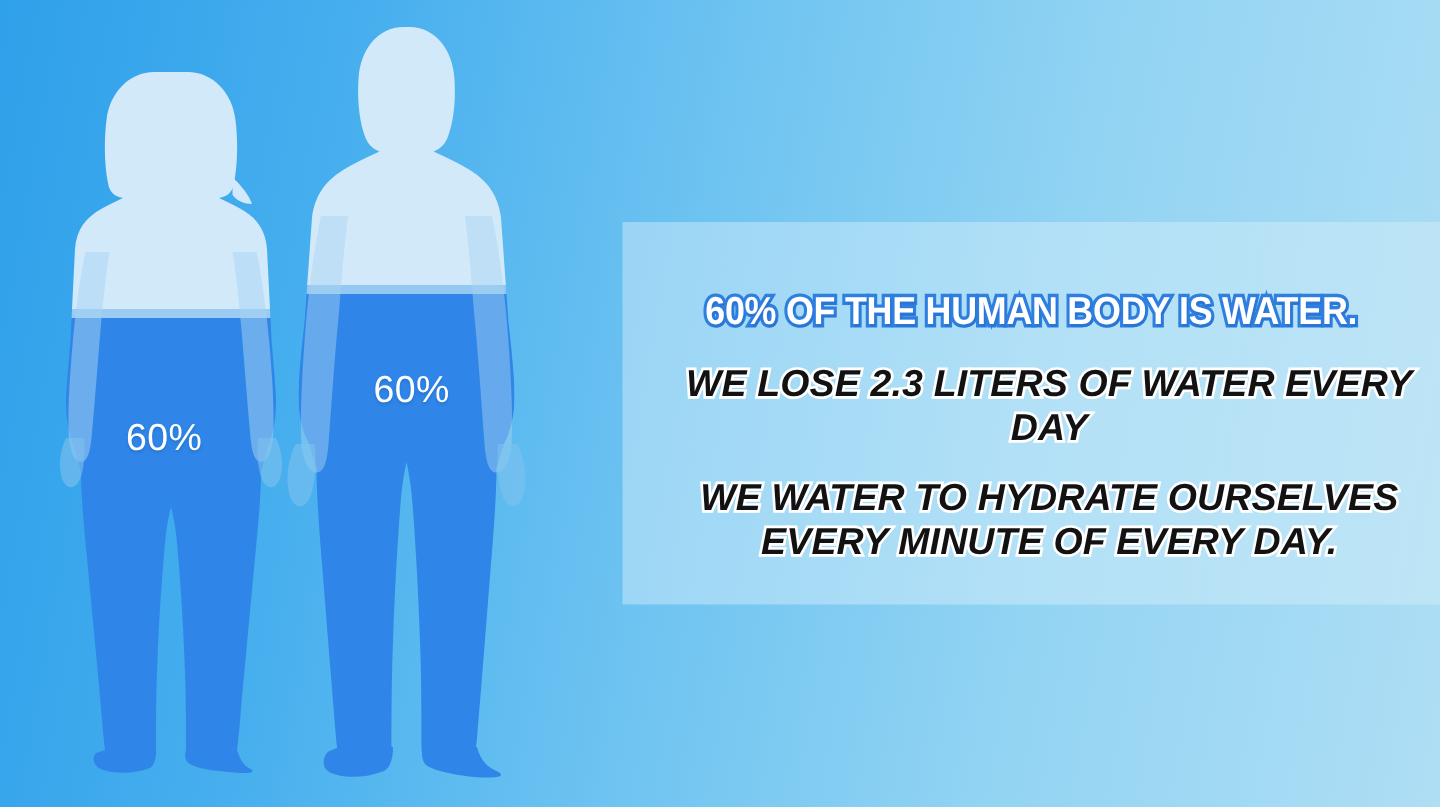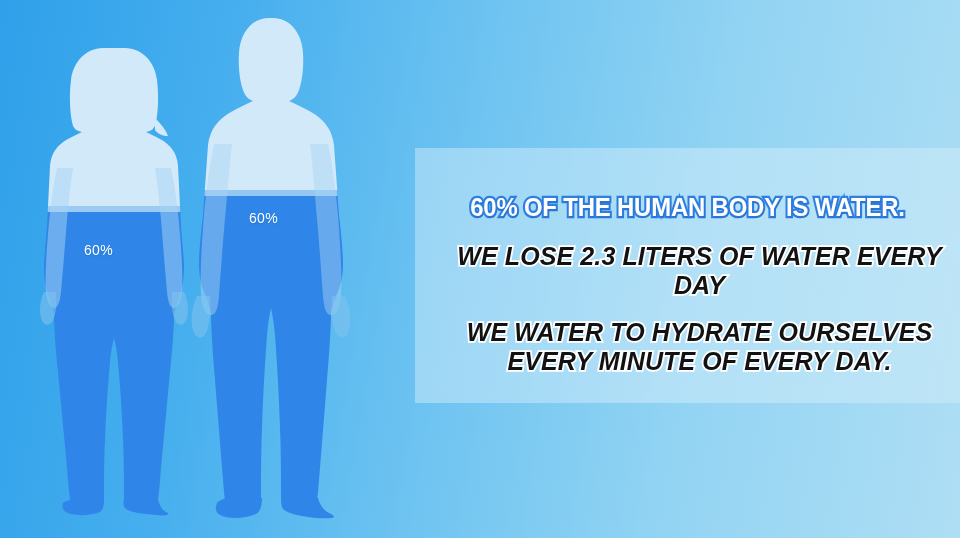--- a/index.html
+++ b/index.html
@@ -26,25 +26,26 @@
   }
   #figures svg {
     display: block;
     width: 420px;
     height: 538px;
   }
 
   .pct-label {
     position: absolute;
     color: #ffffff;
-    font-size: 14px;
+    font-size: 25px;
     font-weight: 400;
     letter-spacing: 0.3px;
     white-space: nowrap;
     text-shadow: 0 1px 2px rgba(18,80,150,0.35);
+    margin-top: 36px;
   }
   #pct-female { left: 84px; top: 242px; }
   #pct-male   { left: 249px; top: 210px; }
 
   
   #panel {
     position: absolute;
     left: 415px;
     top: 148px;
     width: 545px;

